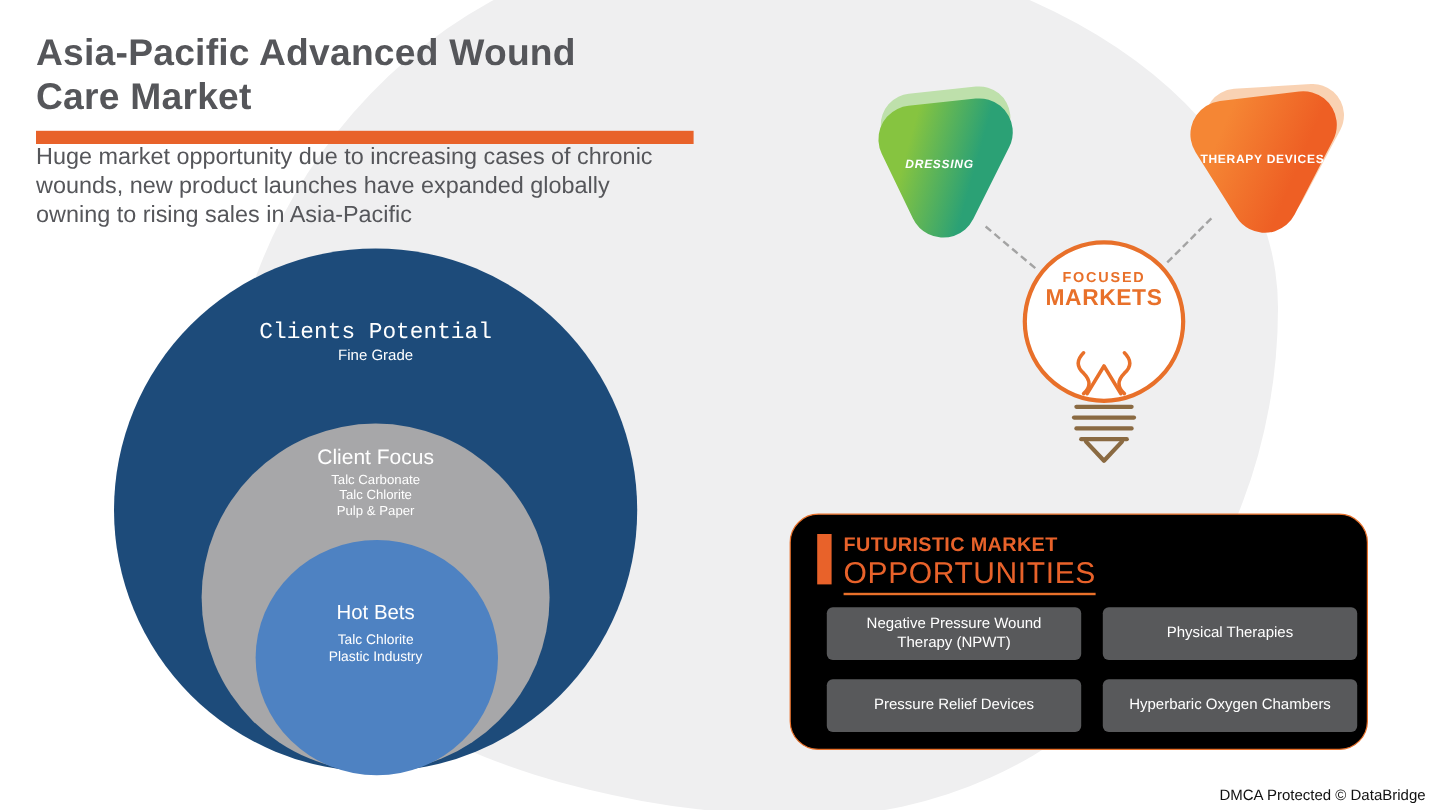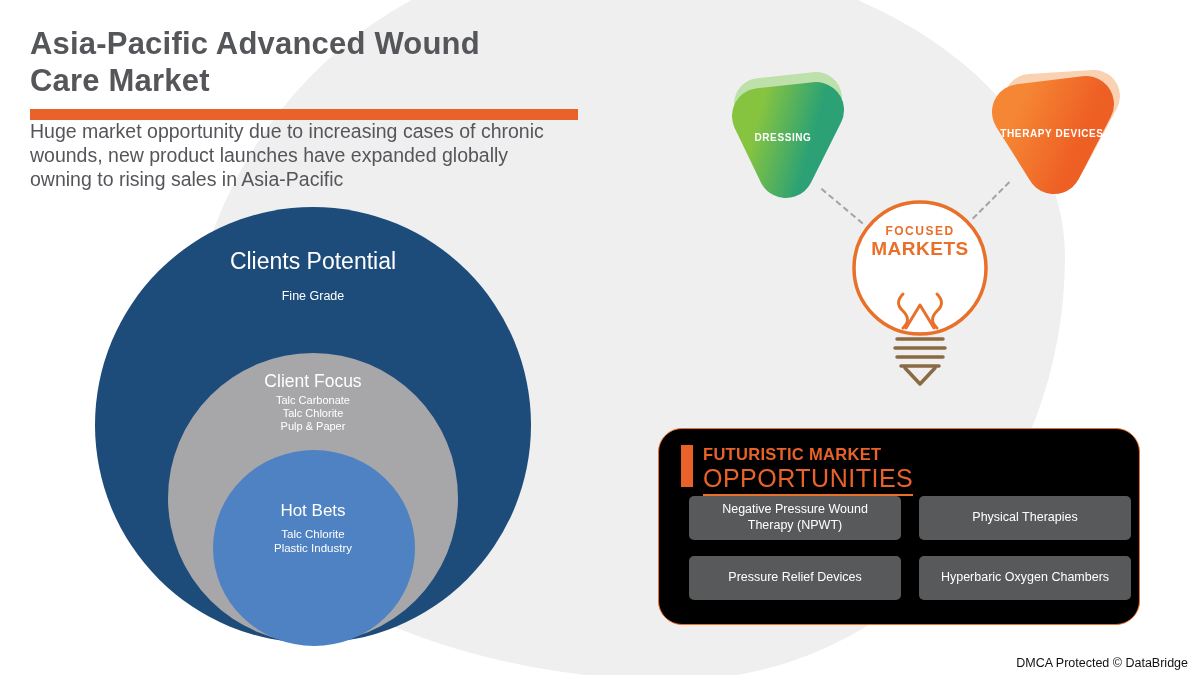--- a/index.html
+++ b/index.html
@@ -17,21 +17,21 @@
   .subtitle-row { display:flex; margin-top:10px;flex-direction:column; }
   .accent-bar { flex:0 0 11px; height:48px; background:#e8622a; margin-right:12px; }
   .subtitle { font-size:19.5px; line-height:1.22; color:#55565a; width:520px; }
 
   
   .c { position:absolute; border-radius:50%; }
   .c-outer { left:95px; top:207px; width:436px; height:436px; background:#1d4b7a; }
   .c-mid   { left:168px; top:353px; width:290px; height:290px; background:#a7a7a9; }
   .c-inner { left:213px; top:450px; width:202px; height:196px; background:#4e82c2; }
   .ctext { position:absolute; left:95px; width:436px; text-align:center; color:#ffffff; }
-  .ct-outer-title { top:248px; font-size:23px; }
+  .ct-outer-title { top:266px; font-size:19px;font-family:Liberation Mono, monospace; }
   .ct-outer-item  { top:289px; font-size:12.5px; }
   .ct-mid-title   { top:371px; font-size:17.5px; }
   .ct-mid-items   { top:394px; font-size:11px; line-height:1.2; }
   .ct-inner-title { top:501px; font-size:17px; }
   .ct-inner-items { top:528px; font-size:11.5px; line-height:1.2; }
 
   
   .blob-box { position:absolute; }
   .blob-label { position:absolute; display:flex; align-items:center; justify-content:center;
     color:#fff; font-size:10px; font-weight:bold; letter-spacing:.6px; text-align:center; }
@@ -42,21 +42,21 @@
   .bulb-line1 { font-size:12px; font-weight:bold; letter-spacing:1.5px; }
   .bulb-line2 { font-size:19px; font-weight:bold; letter-spacing:.5px; }
 
   
   .opp-panel { position:absolute; left:658px; top:428px; width:482px; height:197px;
     border:1.5px solid #e8702a; border-radius:24px; background:#000000; padding:16px 22px; }
   .opp-title-row { display:flex; }
   .opp-bar { flex:0 0 12px; height:42px; background:#e8622a; margin-right:10px; }
   .opp-line1 { font-size:16.5px; font-weight:bold; color:#e8622a; letter-spacing:.3px; }
   .opp-line2 { font-size:25px; color:#e8622a; display:inline-block; border-bottom:2px solid #e8702a; padding-bottom:1px; letter-spacing:.5px; }
-  .opp-grid { display:grid; grid-template-columns:212px 212px; column-gap:18px; row-gap:16px; margin-top:0; margin-left:8px; }
+  .opp-grid { display:grid; grid-template-columns:212px 212px; column-gap:18px; row-gap:16px; margin-top:10px; margin-left:8px; }
   .opp-chip { position:relative; background:#58595b; color:#ffffff; font-size:12.5px; line-height:1.25;
     border-radius:5px; min-height:44px; display:flex; align-items:center; justify-content:center;
     text-align:center; padding:6px 12px; }
   .opp-chip::after { content:""; position:absolute; left:-6px; top:5px; width:100%; height:100%;
     border:1px solid #55565a; border-radius:6px; z-index:-1; }
 
   .footer-note { position:absolute; right:12px; bottom:5px; font-size:12.5px; color:#111; }
 </style>
 </head>
 <body>
@@ -99,21 +99,21 @@
     <svg width="170" height="170" viewBox="0 0 170 170">
       <defs>
         <linearGradient id="gGreen" x1="0" y1="0" x2="1" y2="0.3">
           <stop offset="0%" stop-color="#86c440"></stop>
           <stop offset="100%" stop-color="#2ba175"></stop>
         </linearGradient>
       </defs>
       <path d="M62,46 L118,40 L88,100 Z" fill="#aedb95" stroke="#aedb95" stroke-width="52" stroke-linejoin="round" opacity="0.75"></path>
       <path d="M62,58 L118,52 L88,112 Z" fill="url(#gGreen)" stroke="url(#gGreen)" stroke-width="56" stroke-linejoin="round"></path>
     </svg>
-    <div class="blob-label" style="left:0; top:0; width:170px; height:158px;">DRESSING</div>
+    <div class="blob-label" style="left:0; top:0; width:170px; height:158px;font-style:italic;">DRESSING</div>
   </div>
 
   <div class="blob-box" style="left:962px; top:52px; width:180px; height:170px;">
     <svg width="180" height="170" viewBox="0 0 180 170">
       <defs>
         <linearGradient id="gOrange" x1="0" y1="0" x2="1" y2="0.4">
           <stop offset="0%" stop-color="#f58634"></stop>
           <stop offset="100%" stop-color="#ee5f24"></stop>
         </linearGradient>
       </defs>

